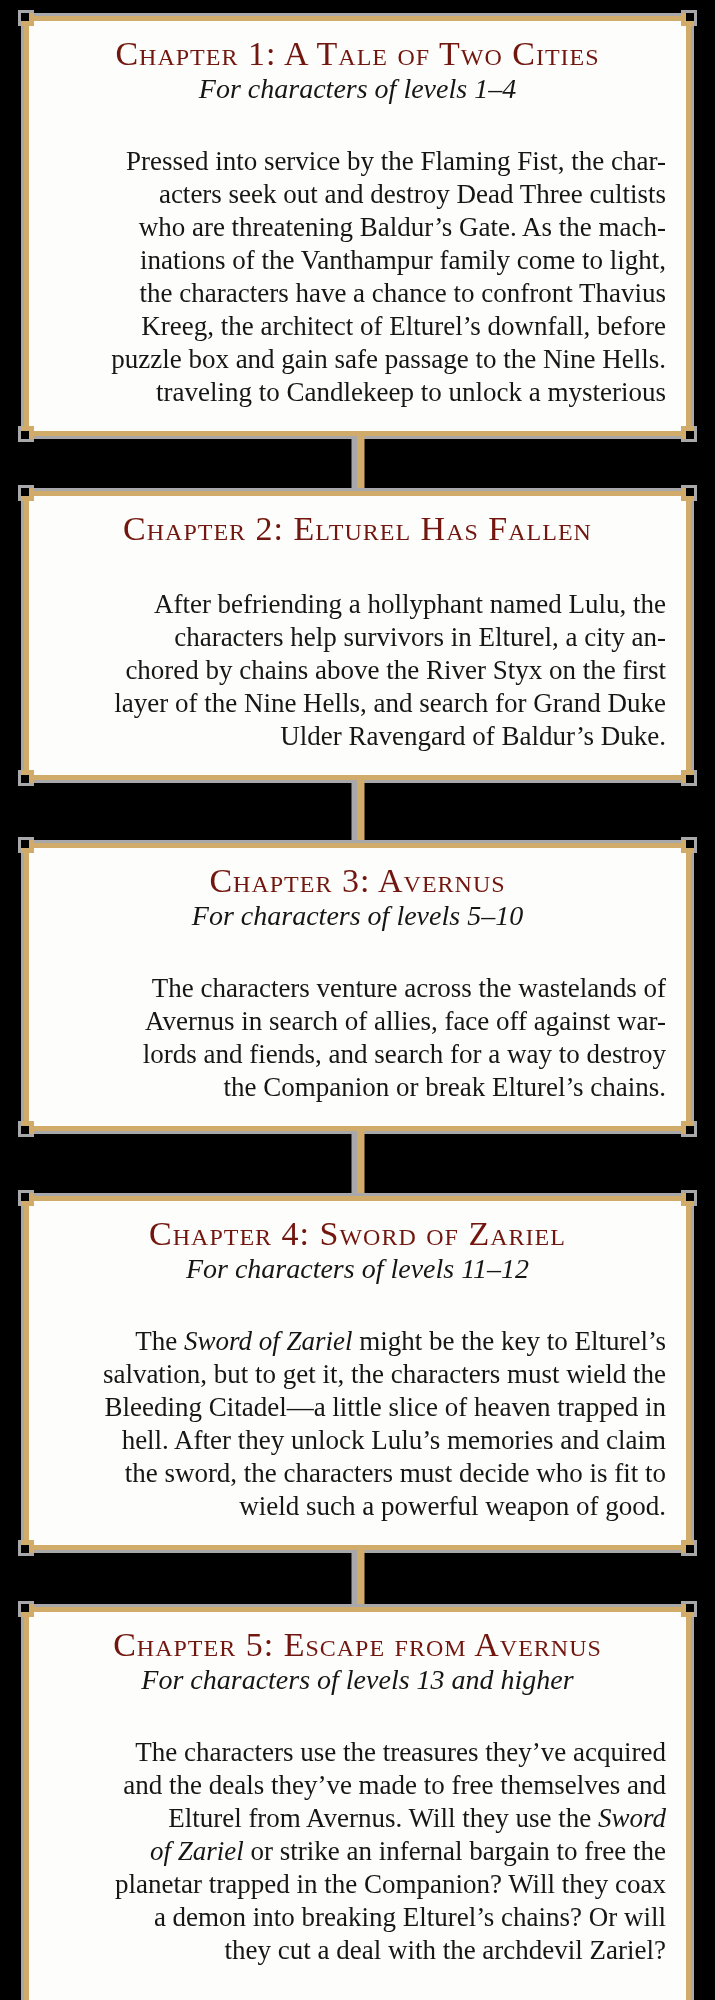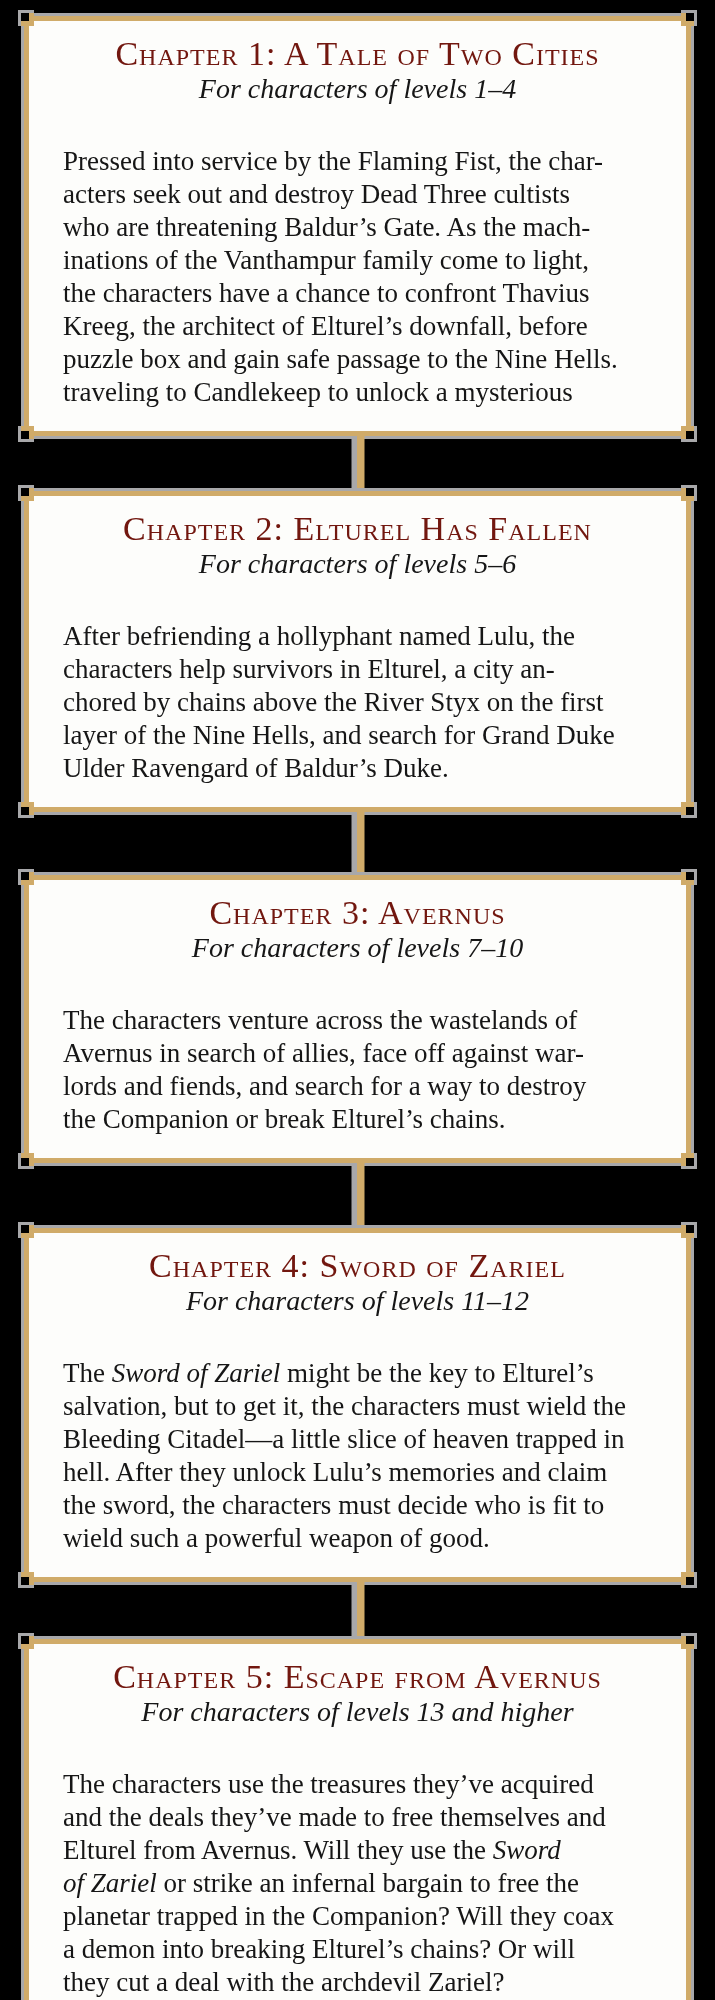--- a/index.html
+++ b/index.html
@@ -41,21 +41,21 @@
     color: var(--maroon);
   }
   .chapter-subtitle {
     font-style: italic;
     font-size: 28px;
     line-height: 32px;
     color: var(--ink);
     margin-bottom: 12px;
   }
   .chapter-body {
-    text-align: left;
+    text-align: right;
     font-size: 27px;
     line-height: 33px;
     color: var(--ink);
     padding: 0 0 0 14px;
     margin-top: 40px;
   }
   .body-line { white-space: pre; }
   
   .notch {
     position: absolute;
@@ -126,41 +126,40 @@
       <div class="notch bl"></div>
       <div class="notch br"></div>
     </section>
 
   <div class="connector c1">
     <div class="pipe"></div>
   </div>
 
   <section class="box">
     <div class="chapter-title">Chapter 2: Elturel Has Fallen</div>
-    <div class="chapter-subtitle">For characters of levels 5–6</div>
     <div class="chapter-body">
         <div class="body-line">After befriending a hollyphant named Lulu, the</div>
         <div class="body-line">characters help survivors in Elturel, a city an-</div>
         <div class="body-line">chored by chains above the River Styx on the first</div>
         <div class="body-line">layer of the Nine Hells, and search for Grand Duke</div>
         <div class="body-line">Ulder Ravengard of Baldur’s Duke.</div>
       </div>
   <div class="notch tl"></div>
       <div class="notch tr"></div>
       <div class="notch bl"></div>
       <div class="notch br"></div>
     </section>
 
   <div class="connector c2">
     <div class="pipe"></div>
   </div>
 
   <section class="box">
     <div class="chapter-title">Chapter 3: Avernus</div>
-    <div class="chapter-subtitle">For characters of levels 7–10</div>
+    <div class="chapter-subtitle">For characters of levels 5–10</div>
     <div class="chapter-body">
         <div class="body-line">The characters venture across the wastelands of</div>
         <div class="body-line">Avernus in search of allies, face off against war-</div>
         <div class="body-line">lords and fiends, and search for a way to destroy</div>
         <div class="body-line">the Companion or break Elturel’s chains.</div>
       </div>
   <div class="notch tl"></div>
       <div class="notch tr"></div>
       <div class="notch bl"></div>
       <div class="notch br"></div>

